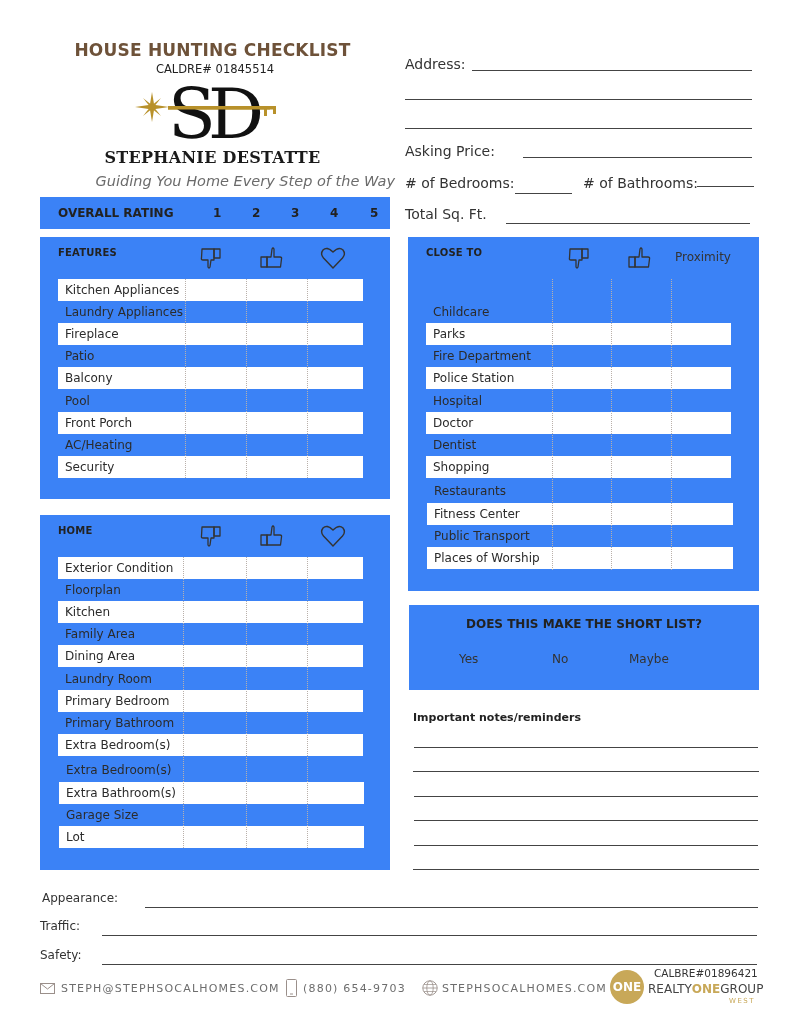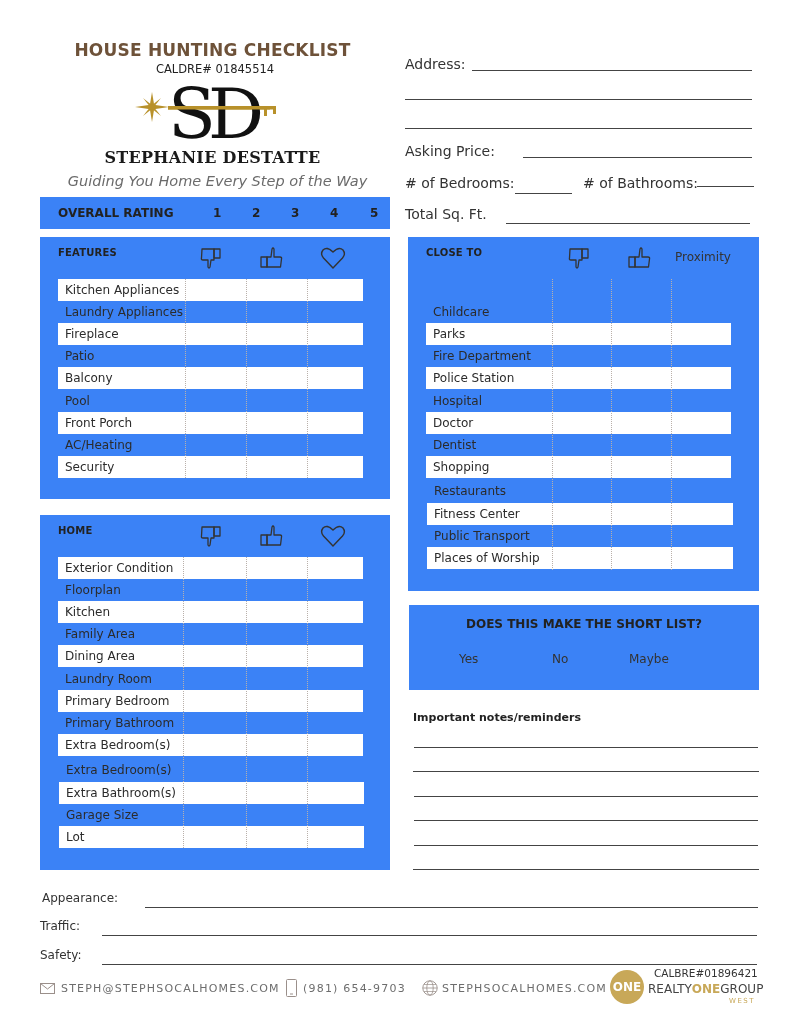--- a/index.html
+++ b/index.html
@@ -5,21 +5,21 @@
   * { box-sizing: border-box; margin: 0; padding: 0; }
   html, body { width: 791px; height: 1024px; background: #ffffff; overflow: hidden; }
   body { position: relative; font-family: "DejaVu Sans", sans-serif; color: #2b2b2b; }
   .abs { position: absolute; }
 
   
   .title { left: 40px; top: 40px; width: 345px; text-align: center; font-weight: bold; font-size: 17px; color: #6e5239; letter-spacing: 0.2px; }
   .caldre { left: 40px; top: 62px; width: 350px; text-align: center; font-size: 11.5px; color: #222; }
   .logo { left: 132px; top: 76px; width: 150px; height: 68px; }
   .agent-name { left: 40px; top: 148px; width: 345px; text-align: center; font-family: "DejaVu Serif", serif; font-size: 16px; font-weight: bold; color: #1a1a1a; letter-spacing: 0.3px; }
-  .tagline { left: 40px; top: 173px; width: 355px; text-align: center; font-style: italic; font-size: 14.5px; color: #6b6b6b; }
+  .tagline { left: 40px; top: 173px; width: 355px; text-align: right; font-style: italic; font-size: 14.5px; color: #6b6b6b; }
 
   
   .field-label { font-size: 14px; color: #333; }
   .uline { position: absolute; height: 1px; background: #444; }
 
   
   .panel { position: absolute; background: #3b82f6; }
   .rating-bar { left: 40px; top: 197px; width: 350px; height: 32px; }
   .rating-label { position: absolute; left: 18px; top: 9px; font-size: 12px; font-weight: bold; color: #222; }
   .rating-num { position: absolute; top: 9px; font-size: 12px; font-weight: bold; color: #222; }
@@ -294,21 +294,21 @@
 <svg class="abs" style="left:40px; top:983px;" width="15" height="11" viewBox="0 0 15 11">
   <rect x="0.5" y="0.5" width="14" height="10" fill="none" stroke="#9a8f8a" stroke-width="1"></rect>
   <polyline points="0.5,0.5 7.5,6 14.5,0.5" fill="none" stroke="#9a8f8a" stroke-width="1"></polyline>
 </svg>
 <div class="abs foot-text" style="left:61px; top:982px;">STEPH@STEPHSOCALHOMES.COM</div>
 
 <svg class="abs" style="left:286px; top:979px;" width="11" height="18" viewBox="0 0 11 18">
   <rect x="0.5" y="0.5" width="10" height="17" rx="1" fill="none" stroke="#9a8f8a" stroke-width="1"></rect>
   <line x1="4" y1="15" x2="7" y2="15" stroke="#9a8f8a" stroke-width="1"></line>
 </svg>
-<div class="abs foot-text" style="left:303px; top:982px;">(981) 654-9703</div>
+<div class="abs foot-text" style="left:303px; top:982px;">(880) 654-9703</div>
 
 <svg class="abs" style="left:422px; top:980px;" width="16" height="16" viewBox="0 0 16 16">
   <circle cx="8" cy="8" r="7.2" fill="none" stroke="#9a8f8a" stroke-width="0.9"></circle>
   <ellipse cx="8" cy="8" rx="3.2" ry="7.2" fill="none" stroke="#9a8f8a" stroke-width="0.8"></ellipse>
   <line x1="0.8" y1="8" x2="15.2" y2="8" stroke="#9a8f8a" stroke-width="0.8"></line>
   <line x1="2" y1="4.5" x2="14" y2="4.5" stroke="#9a8f8a" stroke-width="0.7"></line>
   <line x1="2" y1="11.5" x2="14" y2="11.5" stroke="#9a8f8a" stroke-width="0.7"></line>
 </svg>
 <div class="abs foot-text" style="left:442px; top:982px;">STEPHSOCALHOMES.COM</div>
 

